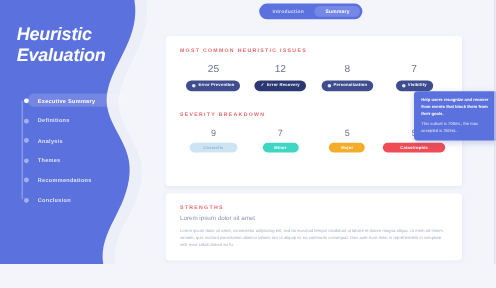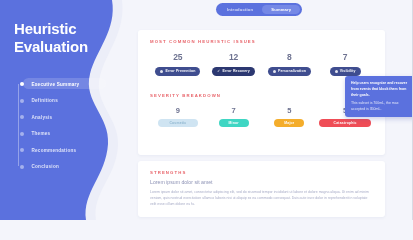--- a/index.html
+++ b/index.html
@@ -19,21 +19,21 @@
   
   .wave-layer { position:absolute; top:0; left:0; height:220px; width:150px; z-index:1; }
   .wave-svg { display:block; width:150px; height:220px; }
 
   .sidebar {
     position:absolute; top:0; left:0; width:130px; height:220px; z-index:5;
     padding:20px 0 0 14px;
   }
   .side-title {
     color:#ffffff; font-size:15px; line-height:1.18; font-weight:bold;
-    letter-spacing:-0.2px; width:95px;
+    letter-spacing:-0.2px; width:95px;font-style:italic;
   }
 
   .nav { position:relative; margin-top:24px; padding-left:3px; }
   .nav-rail {
     position:absolute; left:4px; top:5px; bottom:6px; width:1px;
     background:rgba(255,255,255,0.35);
   }
   .nav-item {
     position:relative; display:flex; align-items:center; height:10px;
     margin-bottom:6.5px; padding-left:0;
@@ -81,21 +81,21 @@
 
   .sec-title {
     color:#e8646a; font-size:4.3px; font-weight:bold; letter-spacing:1.1px;
     text-transform:uppercase; margin-bottom:9px;
   }
   .sec-title.strengths { margin-bottom:4px; }
 
   .stat-row { display:flex; align-items:flex-start; }
   .stat { flex:1 1 0; display:flex; flex-direction:column; align-items:center; position:relative; }
   .stat-num {
-    color:#6e7391; font-size:8.5px; font-weight:bold; line-height:1;
+    color:#6e7391; font-size:8.5px; font-weight:normal; line-height:1;
     margin-bottom:5.5px;
   }
   .sev .stat-num { font-size:7.5px; margin-bottom:5px; }
 
   .badge {
     display:inline-flex; align-items:center; gap:2.2px;
     height:8.5px; padding:0 5px; border-radius:5px;
     font-size:3.5px; font-weight:bold; letter-spacing:0.15px;
     color:#ffffff; white-space:nowrap;
   }

